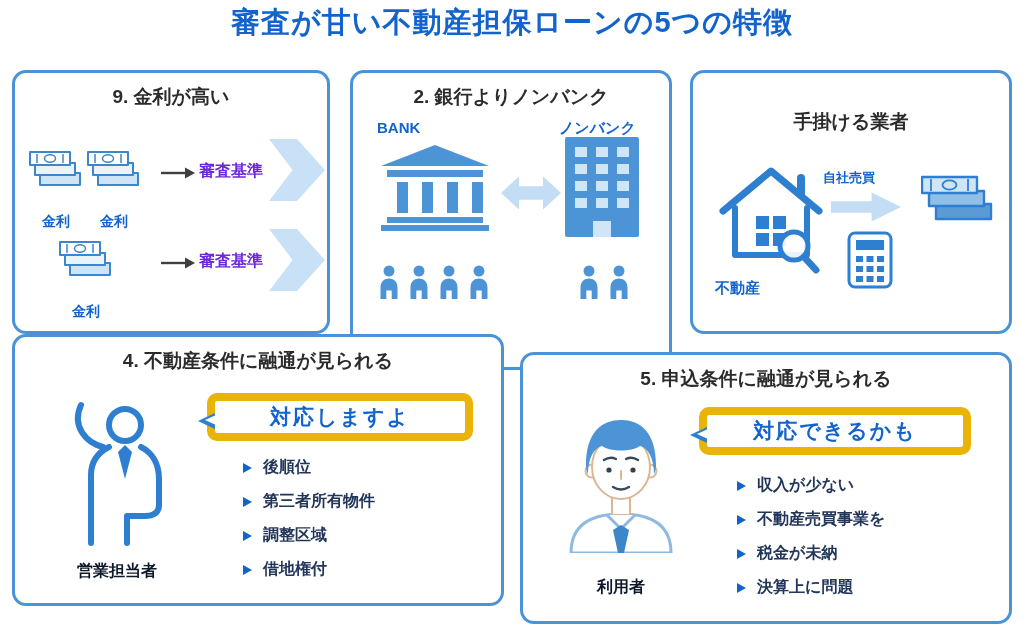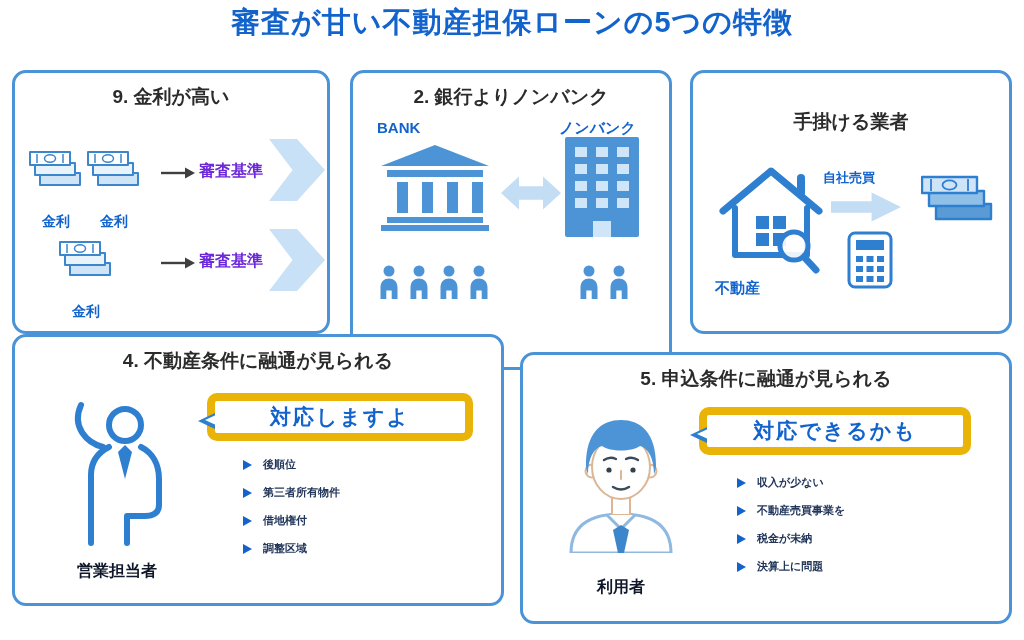--- a/index.html
+++ b/index.html
@@ -42,21 +42,21 @@
   .bubble::before{content:"";position:absolute;left:-17px;bottom:4px;width:0;height:0;
           border-style:solid;border-width:8px 17px 8px 0;
           border-color:transparent #2f7fd1 transparent transparent}
   .bubble::after{content:"";position:absolute;left:-10px;bottom:8px;width:0;height:0;
           border-style:solid;border-width:5px 11px 5px 0;
           border-color:transparent #ffffff transparent transparent}
   .bubble-text{font-size:21px;font-weight:bold;color:#1263cc;letter-spacing:2px}
 
   .feature-list{position:absolute;list-style:none}
   .feature-list li{display:flex;align-items:center;margin-bottom:13px;
-          font-size:11px;font-weight:bold;color:#22365a}
+          font-size:16px;font-weight:bold;color:#22365a}
   .tri{width:0;height:0;border-top:5.5px solid transparent;border-bottom:5.5px solid transparent;
           border-left:9px solid #1263cc;margin-right:11px;flex:none}
 </style>
 </head>
 <body>
 
 <div class="canvas">
 
   <h1 class="title">審査が甘い不動産担保ローンの5つの特徴</h1>
 
@@ -262,25 +262,25 @@
       <li>
           <span class="tri"></span>
           <span>後順位</span>
         </li>
       <li>
           <span class="tri"></span>
           <span>第三者所有物件</span>
         </li>
       <li>
           <span class="tri"></span>
+          <span>調整区域</span>
+        </li>
+      <li>
+          <span class="tri"></span>
           <span>借地権付</span>
-        </li>
-      <li>
-          <span class="tri"></span>
-          <span>調整区域</span>
         </li>
     </ul>
   </section>
 
   <section class="box box5">
     <h2>5. 申込条件に融通が見られる</h2>
 
     <span class="abs" style="left:36px;top:58px"><svg width="124" height="140" viewBox="0 0 124 140">
           <path d="M12 140 C12 112 32 101 62 101 C92 101 112 112 112 140 Z" fill="#ffffff" stroke="#8fb9e0" stroke-width="3"></path>
           <rect x="53" y="84" width="18" height="18" fill="#ffffff" stroke="#dbb795" stroke-width="2"></rect>

